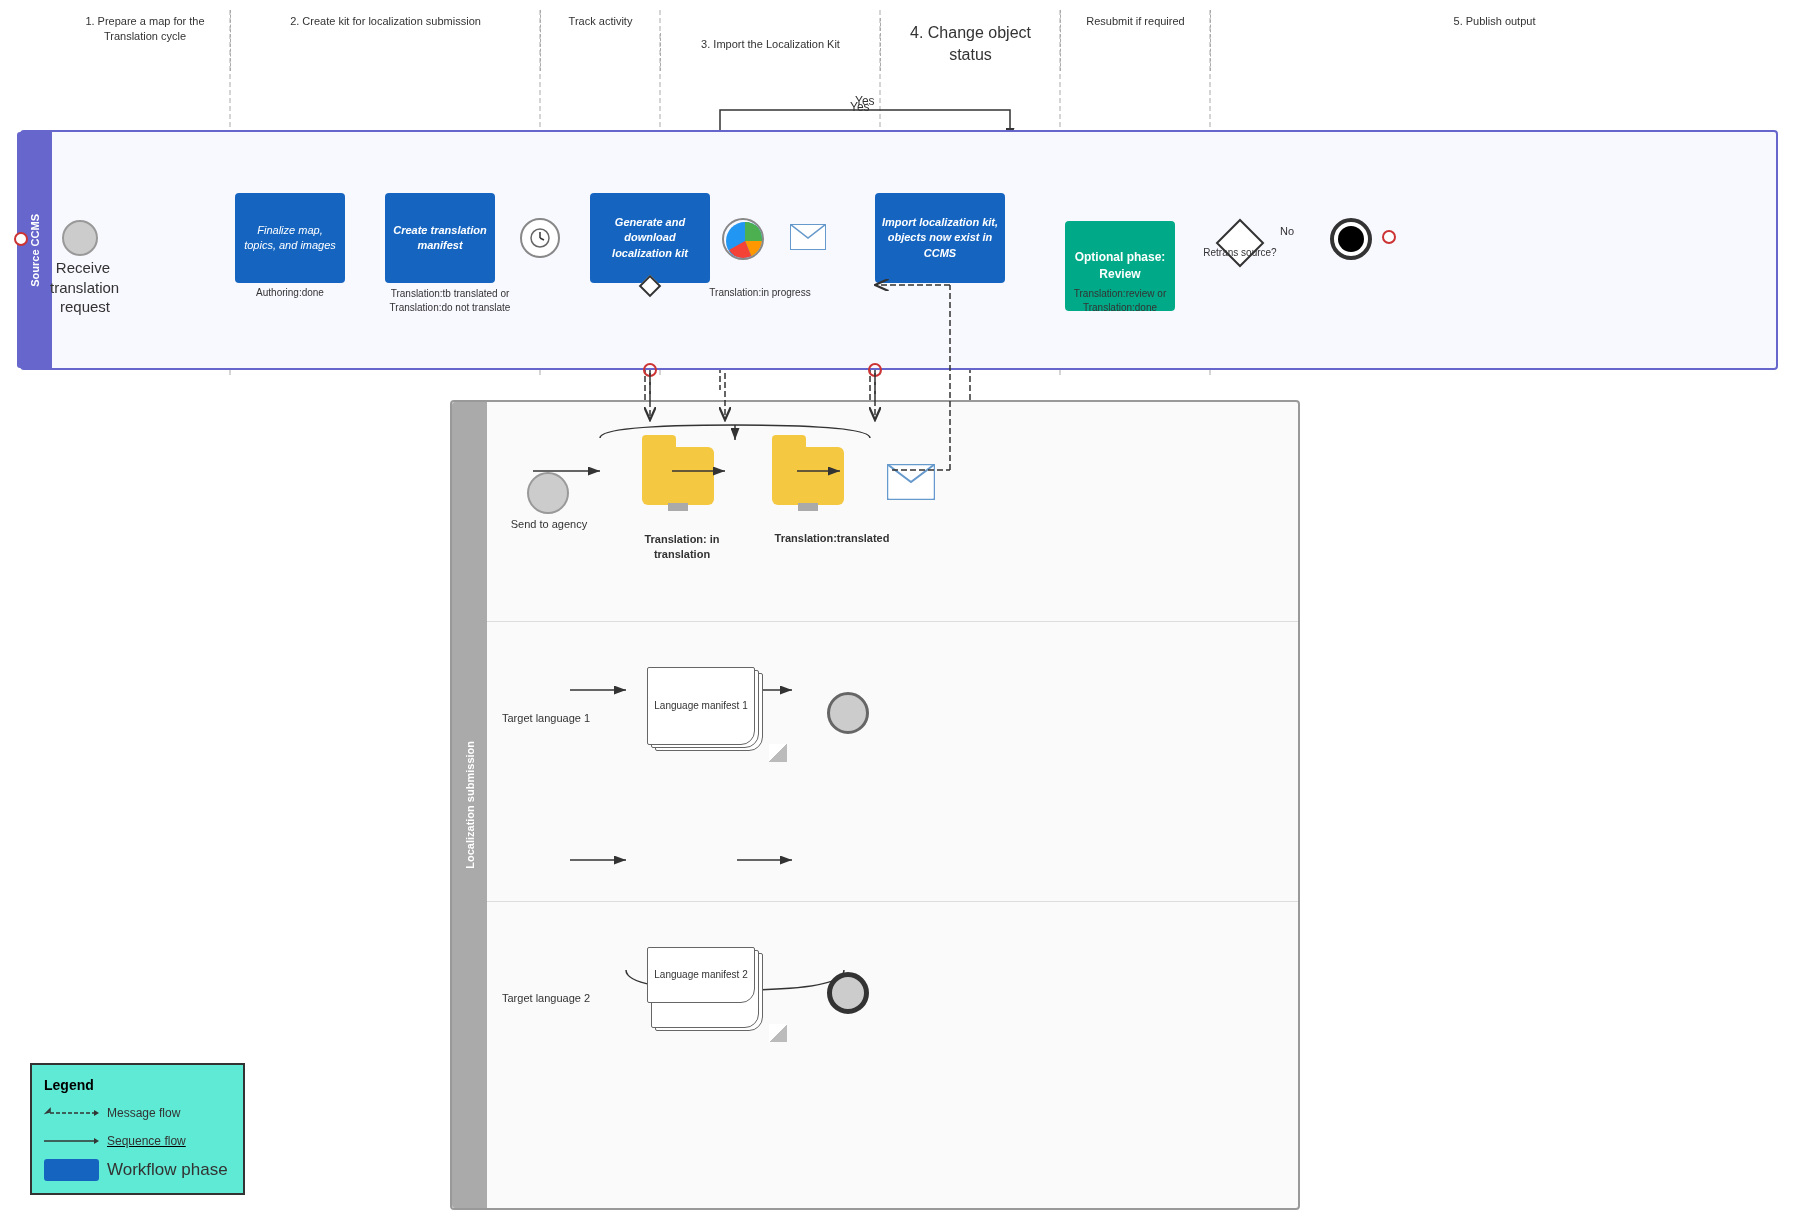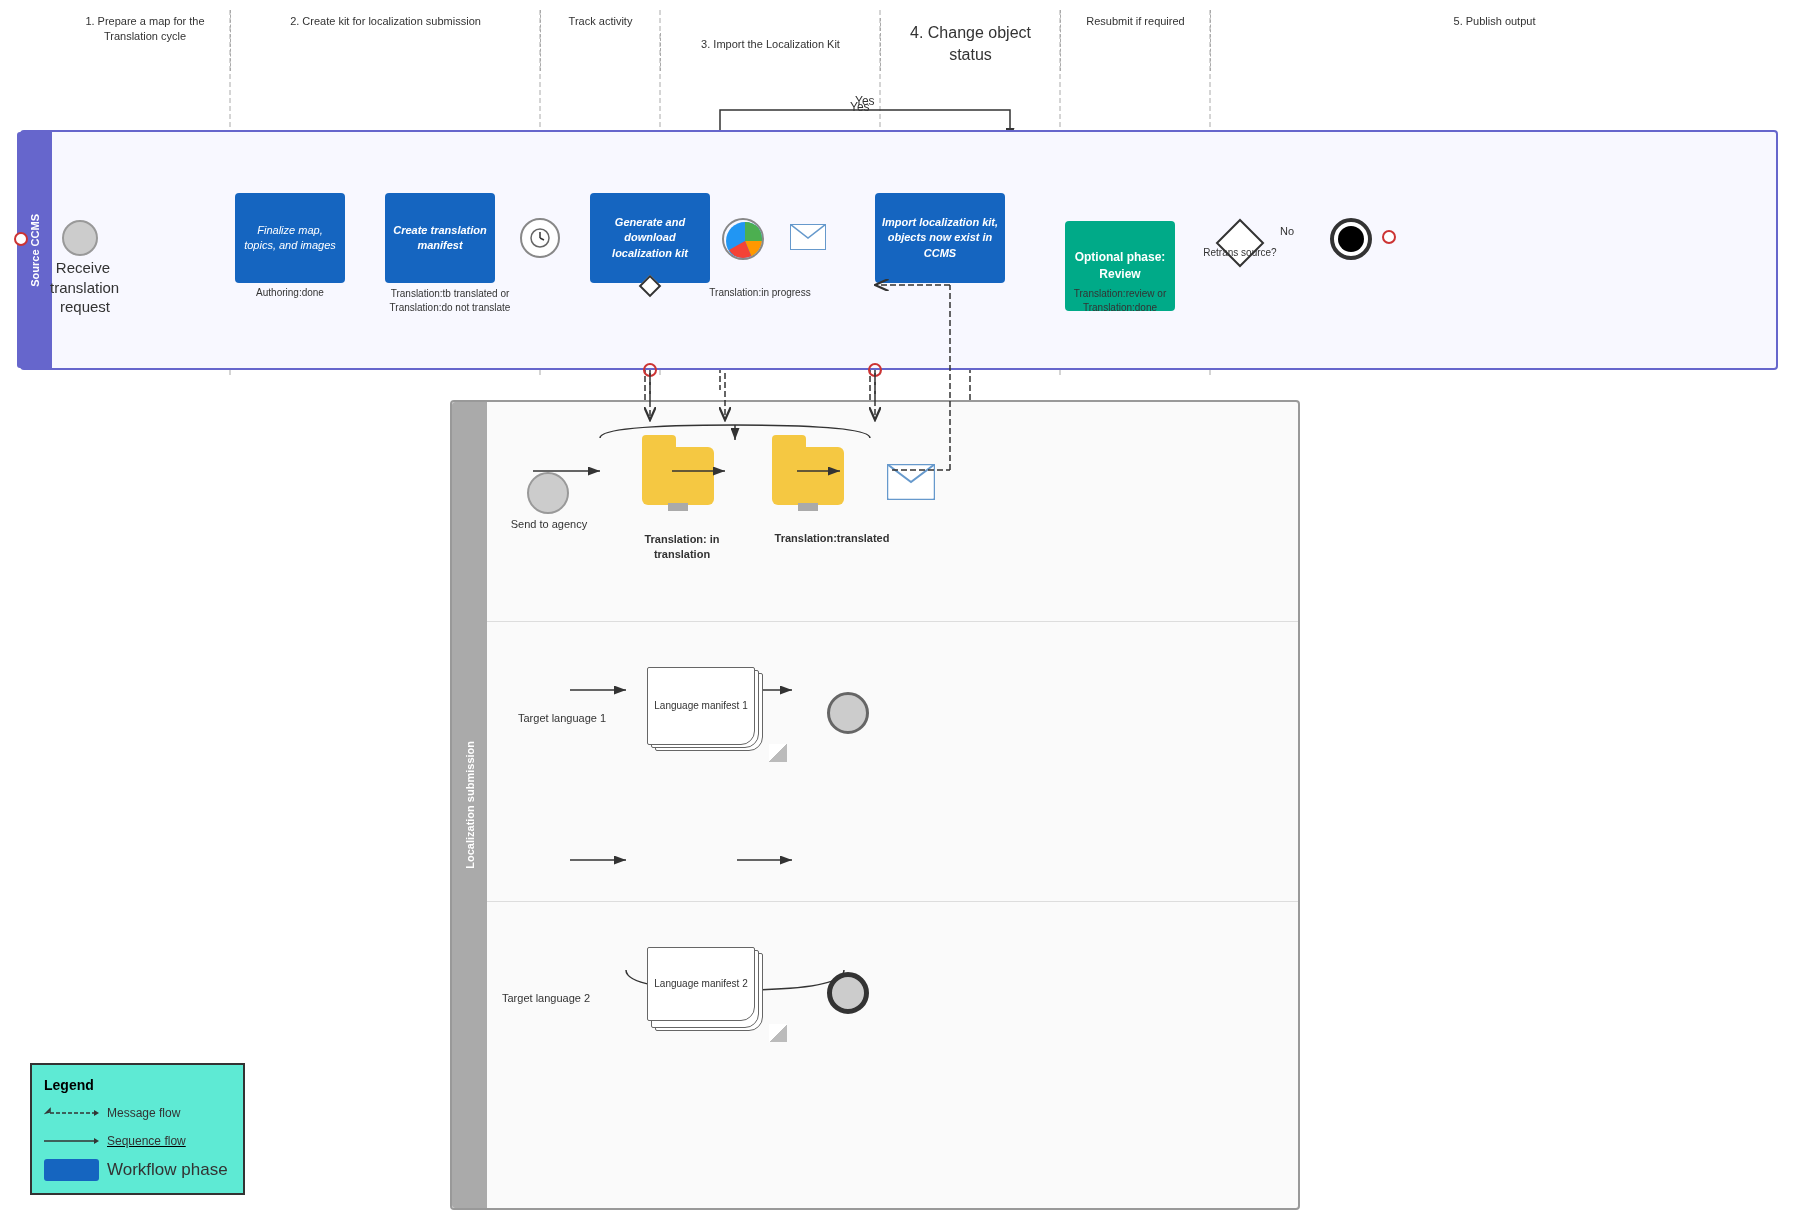--- a/index.html
+++ b/index.html
@@ -263,21 +263,21 @@
         </div>
 
         <div style="position:absolute; top:130px; left:130px; width:130px; font-size:11px; font-weight:bold; color:#333; text-align:center; line-height:1.4;">Translation:
 in translation</div>
 
         <div style="position:absolute; top:130px; left:280px; width:130px; font-size:11px; font-weight:bold; color:#333; text-align:center;">Translation:translated</div>
       </div>
 
       <div style="position:absolute; top:220px; left:0; right:0; height:280px; border-bottom:1px solid #ddd;">
 
-        <div style="position:absolute; top:90px; left:15px; font-size:11px; color:#333;margin-left:16px;">Target language 1</div>
+        <div style="position:absolute; top:90px; left:15px; font-size:11px; color:#333;">Target language 1</div>
 
         <div style="position:absolute; top:45px; left:160px; width:140px; height:95px;">
 
           <div style="position:absolute; top:6px; left:8px; width:108px; height:78px; background:#fff; border:1.5px solid #666; border-radius:2px 2px 14px 2px; z-index:1;"></div>
           <div style="position:absolute; top:3px; left:4px; width:108px; height:78px; background:#fff; border:1.5px solid #666; border-radius:2px 2px 14px 2px; z-index:2;"></div>
           <div style="position:absolute; top:0; left:0; width:108px; height:78px; background:#fff; border:1.5px solid #666; border-radius:2px 2px 14px 2px; z-index:3; display:flex; align-items:center; justify-content:center;">
             <span style="font-size:10px; text-align:center; color:#333; line-height:1.4;">Language manifest 1</span>
           </div>
 
           <div style="position:absolute; bottom:0; right:0; width:18px; height:18px; background: linear-gradient(135deg, #fff 50%, #bbb 50%); z-index:4;"></div>
@@ -286,21 +286,21 @@
         <div style="position:absolute; top:70px; left:340px; width:42px; height:42px; border-radius:50%; background:#ccc; border:3px solid #666;"></div>
       </div>
 
       <div style="position:absolute; top:500px; left:0; right:0; height:280px;">
 
         <div style="position:absolute; top:90px; left:15px; font-size:11px; color:#333;">Target language 2</div>
 
         <div style="position:absolute; top:45px; left:160px; width:140px; height:95px;">
           <div style="position:absolute; top:6px; left:8px; width:108px; height:78px; background:#fff; border:1.5px solid #666; border-radius:2px 2px 14px 2px; z-index:1;"></div>
           <div style="position:absolute; top:3px; left:4px; width:108px; height:78px; background:#fff; border:1.5px solid #666; border-radius:2px 2px 14px 2px; z-index:2;"></div>
-          <div style="position:absolute; top:0; left:0; width:108px; height:74px; background:#fff; border:1.5px solid #666; border-radius:2px 2px 14px 2px; z-index:3; display:flex; align-items:center; justify-content:center;">
+          <div style="position:absolute; top:0; left:0; width:108px; height:56px; background:#fff; border:1.5px solid #666; border-radius:2px 2px 14px 2px; z-index:3; display:flex; align-items:center; justify-content:center;">
             <span style="font-size:10px; text-align:center; color:#333; line-height:1.4;">Language manifest 2</span>
           </div>
           <div style="position:absolute; bottom:0; right:0; width:18px; height:18px; background: linear-gradient(135deg, #fff 50%, #bbb 50%); z-index:4;"></div>
         </div>
 
         <div style="position:absolute; top:70px; left:340px; width:42px; height:42px; border-radius:50%; background:#ccc; border:5px solid #333;"></div>
       </div>
 
     </div>
   </div>

